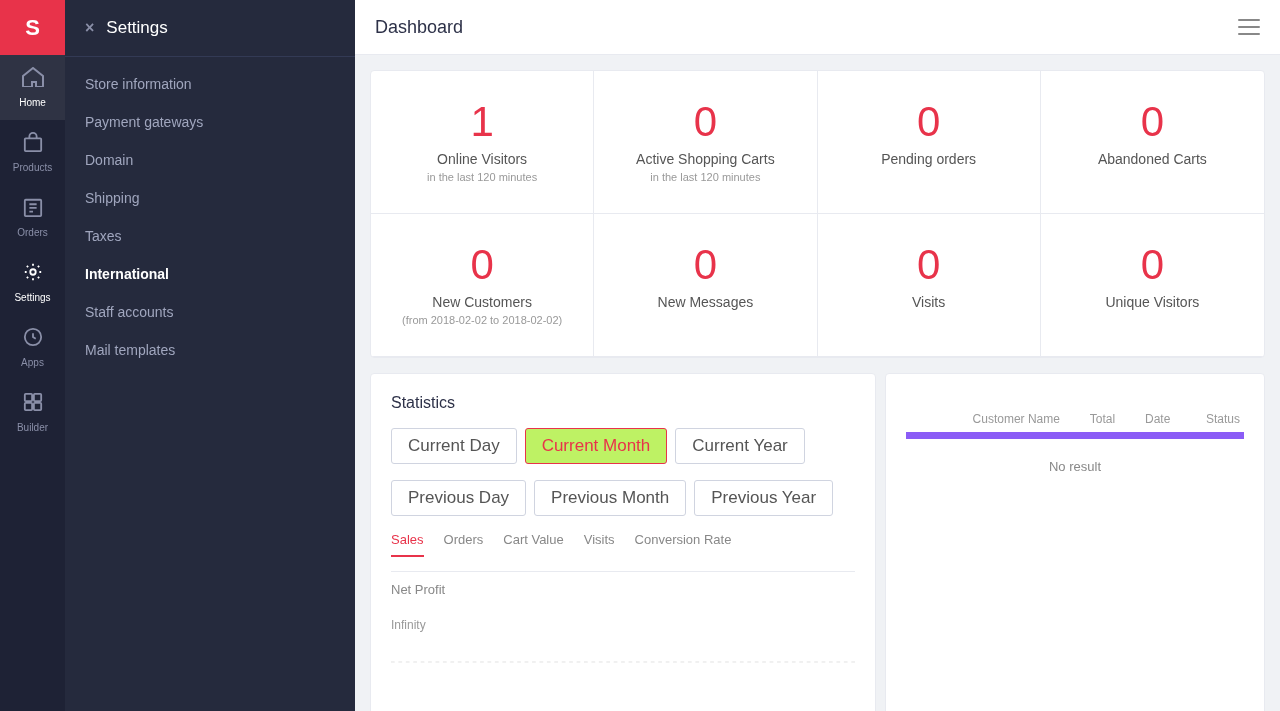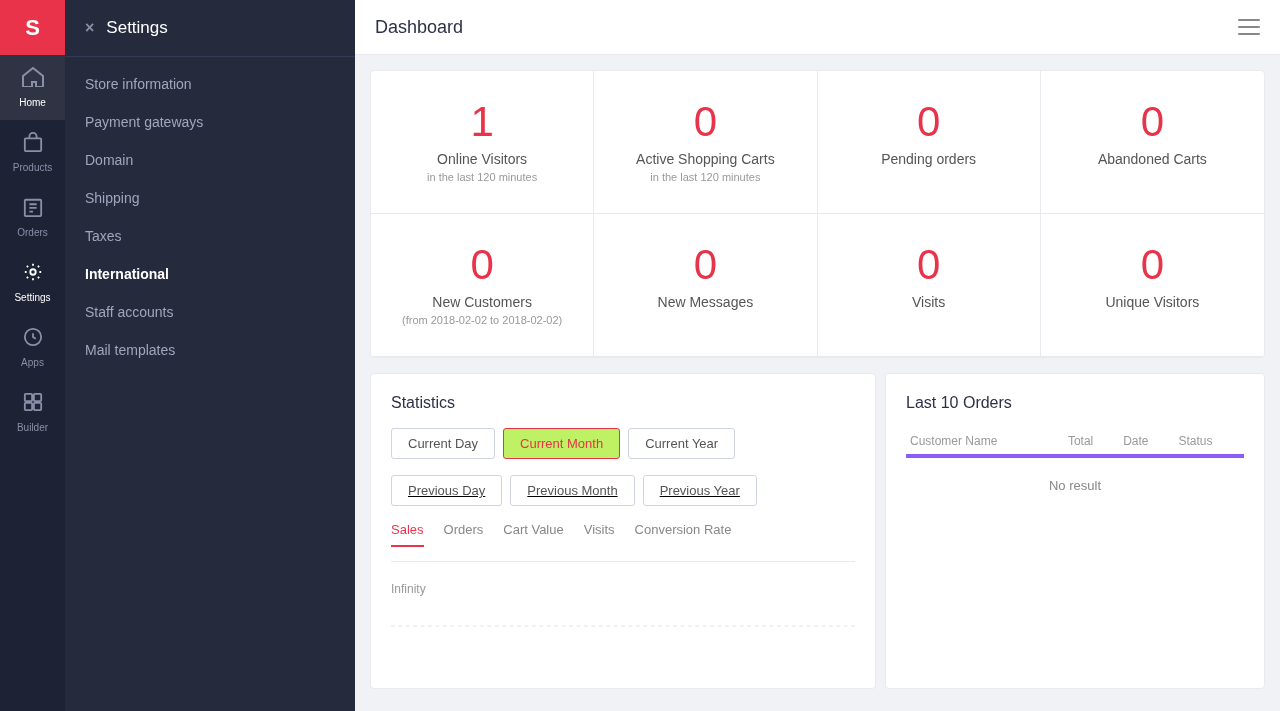--- a/index.html
+++ b/index.html
@@ -202,31 +202,30 @@
       gap: 8px;
       flex-wrap: wrap;
       margin-bottom: 8px;
     }
     .time-btn {
       padding: 7px 16px;
       border: 1px solid #d0d4e0;
       border-radius: 3px;
       background: white;
       color: #555;
-      font-size: 13px;
+      font-size: 17px;
       cursor: pointer;
     }
     .time-btn.active {
       border-color: #e8334a;
       color: #e8334a;
       background: #bef264;
     }
     .time-btn-row2 {
       margin-top: 16px;
-      text-decoration: underline;
     }
     .chart-tabs {
       display: flex;
       gap: 20px;
       margin-top: 16px;
       border-bottom: 1px solid #e8eaf0;
       padding-bottom: 15px;
     }
     .chart-tab {
       font-size: 13px;
@@ -255,26 +254,26 @@
       border-radius: 4px;
       border: 1px solid #e8eaf0;
       padding: 20px;
     }
     .orders-table {
       width: 100%;
       border-collapse: collapse;
       margin-top: 12px;
     }
     .orders-table th {
-      text-align: left;
+      text-align: right;
       font-size: 12px;
       color: #999;
       font-weight: 400;
       padding: 6px 4px;
-      border-bottom: 4px solid #8b5cf6;
+      border-bottom: 7px solid #8b5cf6;
     }
     .no-result {
       text-align: center;
       color: #888;
       font-size: 13px;
       padding: 20px;
     }
 
     
     .nav-item.home-active {
@@ -439,30 +438,32 @@
           <button class="time-btn">Previous Month</button>
           <button class="time-btn">Previous Year</button>
         </div>
         <div class="chart-tabs">
           <span class="chart-tab active">Sales</span>
           <span class="chart-tab">Orders</span>
           <span class="chart-tab">Cart Value</span>
           <span class="chart-tab">Visits</span>
           <span class="chart-tab">Conversion Rate</span>
         </div>
+        <div style="margin-top:8px;">
+          <span class="chart-tab" style="font-size:13px;color:#888;cursor:pointer;padding-bottom:8px;">Net Profit</span>
+        </div>
         <div class="chart-area">
           <div class="chart-label">Infinity</div>
           <svg width="100%" height="60" viewBox="0 0 500 60">
             <line x1="0" y1="30" x2="500" y2="30" stroke="#e0e0e0" stroke-width="1" stroke-dasharray="4,4"></line>
           </svg>
         </div>
       </div>
 
       <div class="orders-panel">
-        <div class="panel-title">Last 10 Orders</div>
         <table class="orders-table">
           <thead>
             <tr>
               <th>Customer Name</th>
               <th>Total</th>
               <th>Date</th>
               <th>Status</th>
             </tr>
           </thead>
           <tbody>

